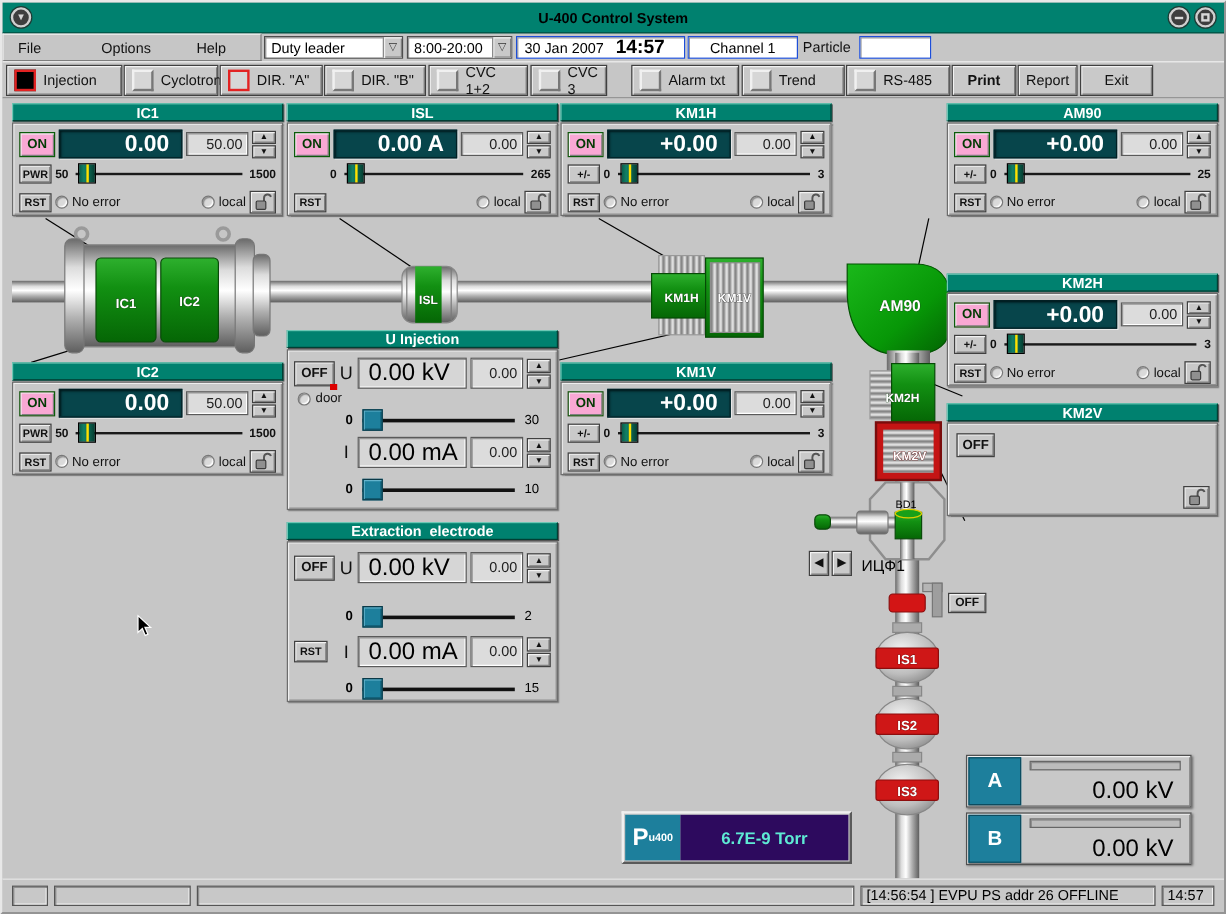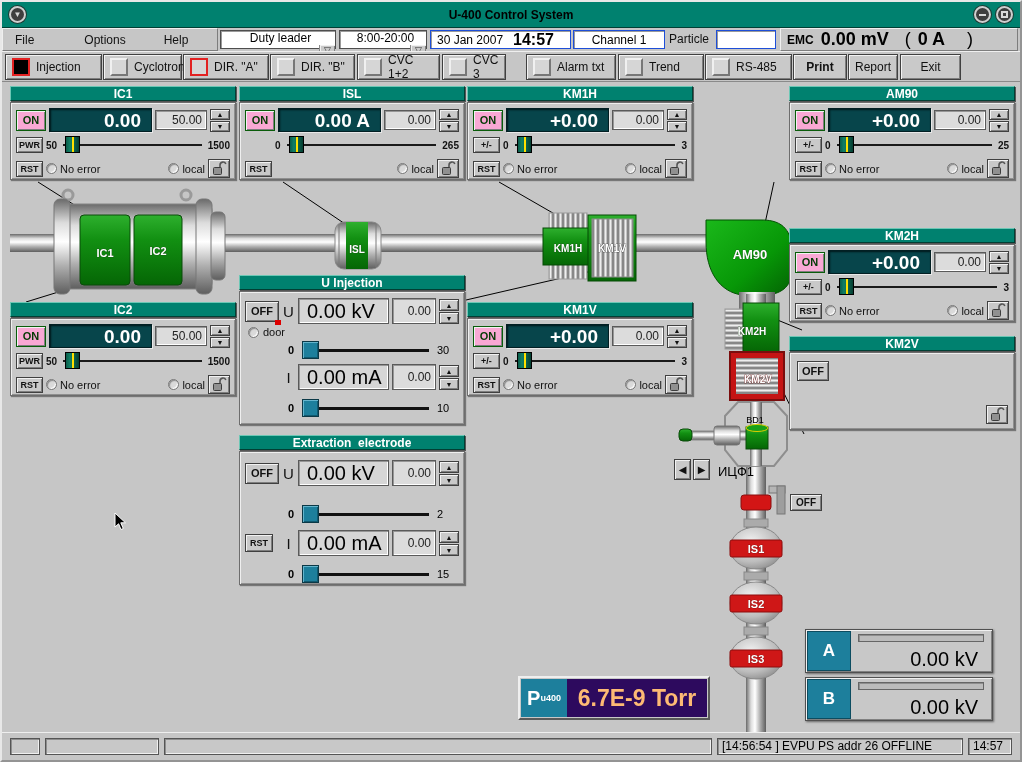--- a/index.html
+++ b/index.html
@@ -17,21 +17,21 @@
   .dash{width:7px;height:2px;background:#d8d8d8;}
   .sqg{width:7px;height:7px;border:2px solid #d8d8d8;}
 
   
   .menurow{position:relative;height:23px;background:#c6c6c6;}
   .menu-panel{position:absolute;left:0;top:0;width:216px;height:23px;border:1px solid;border-color:#efefef #7d7d7d #7d7d7d #efefef;display:flex;align-items:center;}
   .menu-item{font-size:12px;color:#111;}
   .menu-item:nth-child(1){margin-left:12px;}
   .menu-item:nth-child(2){margin-left:50px;}
   .menu-item:nth-child(3){margin-left:38px;}
-  .combo{position:absolute;top:2px;height:19px;background:#fff;border:1px solid #4e4e4e;box-shadow:inset 1px 1px 0 #9a9a9a;display:flex;align-items:center;font-size:12px;padding-left:5px;flex-direction:column;}
+  .combo{position:absolute;top:2px;height:19px;background:#fff;border:1px solid #4e4e4e;box-shadow:inset 1px 1px 0 #9a9a9a;display:flex;align-items:center;font-size:12px;padding-left:5px;}
   .combo-arrow{margin-left:auto;width:16px;height:17px;background:#c9c9c9;border-left:1px solid #8a8a8a;box-shadow:inset 1px 1px 0 #f0f0f0,inset -1px -1px 0 #808080;display:flex;align-items:center;justify-content:center;font-size:9px;color:#333;}
   .field{position:absolute;top:2px;height:19px;background:#fff;border:1px solid #1d4ed8;box-shadow:inset 1px 1px 0 #9a9a9a;font-size:12px;display:flex;align-items:center;padding:0 6px;}
   .center{justify-content:center;}
   .datefield .time{font-weight:bold;font-size:16px;margin-left:10px;}
   .plabel{position:absolute;top:2px;line-height:19px;font-size:12px;color:#111;}
   .emc{position:absolute;top:0;left:778px;right:2px;height:23px;display:flex;align-items:center;border:1px solid;border-color:#efefef #7d7d7d #7d7d7d #efefef;padding:0 6px;}
   .emc-l{font-size:12px;font-weight:bold;}
   .emc-v{font-size:18px;font-weight:bold;margin-left:7px;}
   .emc-p{font-size:18px;margin-left:16px;}
   .emc-p2{font-size:18px;margin-left:22px;}
@@ -96,21 +96,21 @@
   
   .icf-btn{position:absolute;width:17px;height:21px;font-size:10px;}
   .icf-label{position:absolute;left:716px;top:382px;font-size:13px;color:#000;}
   .gv2-label{position:absolute;left:791px;top:420px;font-size:9px;letter-spacing:2px;color:#000;}
   .gv2-off{position:absolute;left:788px;top:412px;width:32px;height:17px;font-size:10px;}
 
   
   .pressure{position:absolute;left:516px;top:594px;width:192px;height:44px;border:2px solid;border-color:#efefef #5a5a5a #5a5a5a #efefef;background:#c8c8c8;display:flex;padding:1px;}
   .pressure-tag{width:46px;background:#1d7f9c;color:#fff;display:flex;align-items:center;justify-content:center;font-size:20px;font-weight:bold;}
   .pressure-tag sub{font-size:9px;}
-  .pressure-val{flex:1;background:#2d0a5e;color:#fdba74;font-size:23px;font-weight:bold;display:flex;align-items:center;justify-content:center;white-space:nowrap;}
+  .pressure-val{flex:1;background:#2d0a5e;color:#5eead4;font-size:14px;font-weight:bold;display:flex;align-items:center;justify-content:center;white-space:nowrap;}
   .readout{position:absolute;left:803px;width:188px;height:44px;background:#c8c8c8;border:1px solid #505050;box-shadow:inset 1px 1px 0 #f0f0f0,inset -1px -1px 0 #808080,1px 1px 2px #666;display:flex;}
   .readout-tag{width:44px;height:40px;margin:1px;background:#1d7f9c;color:#fff;font-size:17px;font-weight:bold;display:flex;align-items:center;justify-content:center;border:1px solid #0c4c60;flex:none;}
   .readout-main{flex:1;position:relative;}
   .readout-bar{position:absolute;top:4px;left:6px;right:8px;height:8px;background:#bcbcbc;border:1px solid #666;box-shadow:inset 1px 1px 0 #8e8e8e;}
   .readout-val{position:absolute;right:14px;bottom:1px;font-size:20px;color:#000;white-space:nowrap;}
 
   .cursor{position:absolute;pointer-events:none;}
 
   
   .statusbar{height:28px;background:#c6c6c6;display:flex;align-items:center;gap:5px;padding:0 8px;border-top:1px solid #efefef;}
@@ -152,27 +152,20 @@
     <div class="field datefield" style="left:428px;width:141px;">
       <span class="date">30 Jan 2007</span>
       <span class="time">14:57</span>
     </div>
     <div class="field center" style="left:571px;width:92px;">
       <span>Channel 1</span>
     </div>
     <span class="plabel" style="left:667px;">Particle</span>
     <div class="field" style="left:714px;width:60px;">
       <span></span>
-    </div>
-    <div class="emc">
-      <span class="emc-l">EMC</span>
-      <span class="emc-v">0.00 mV</span>
-      <span class="emc-p">(</span>
-      <span class="emc-v">0 A</span>
-      <span class="emc-p2">)</span>
     </div>
   </div>
 
   <div class="toolbar" id="toolbar">
     <div class="red-mark"></div>
   <div class="tbtn" style="left: 3px; width: 97px;">
         <div class="toggle-box filled red-frame"></div>
         <span>Injection</span>
       </div>
       <div class="tbtn" style="left: 101px; width: 79px;">

